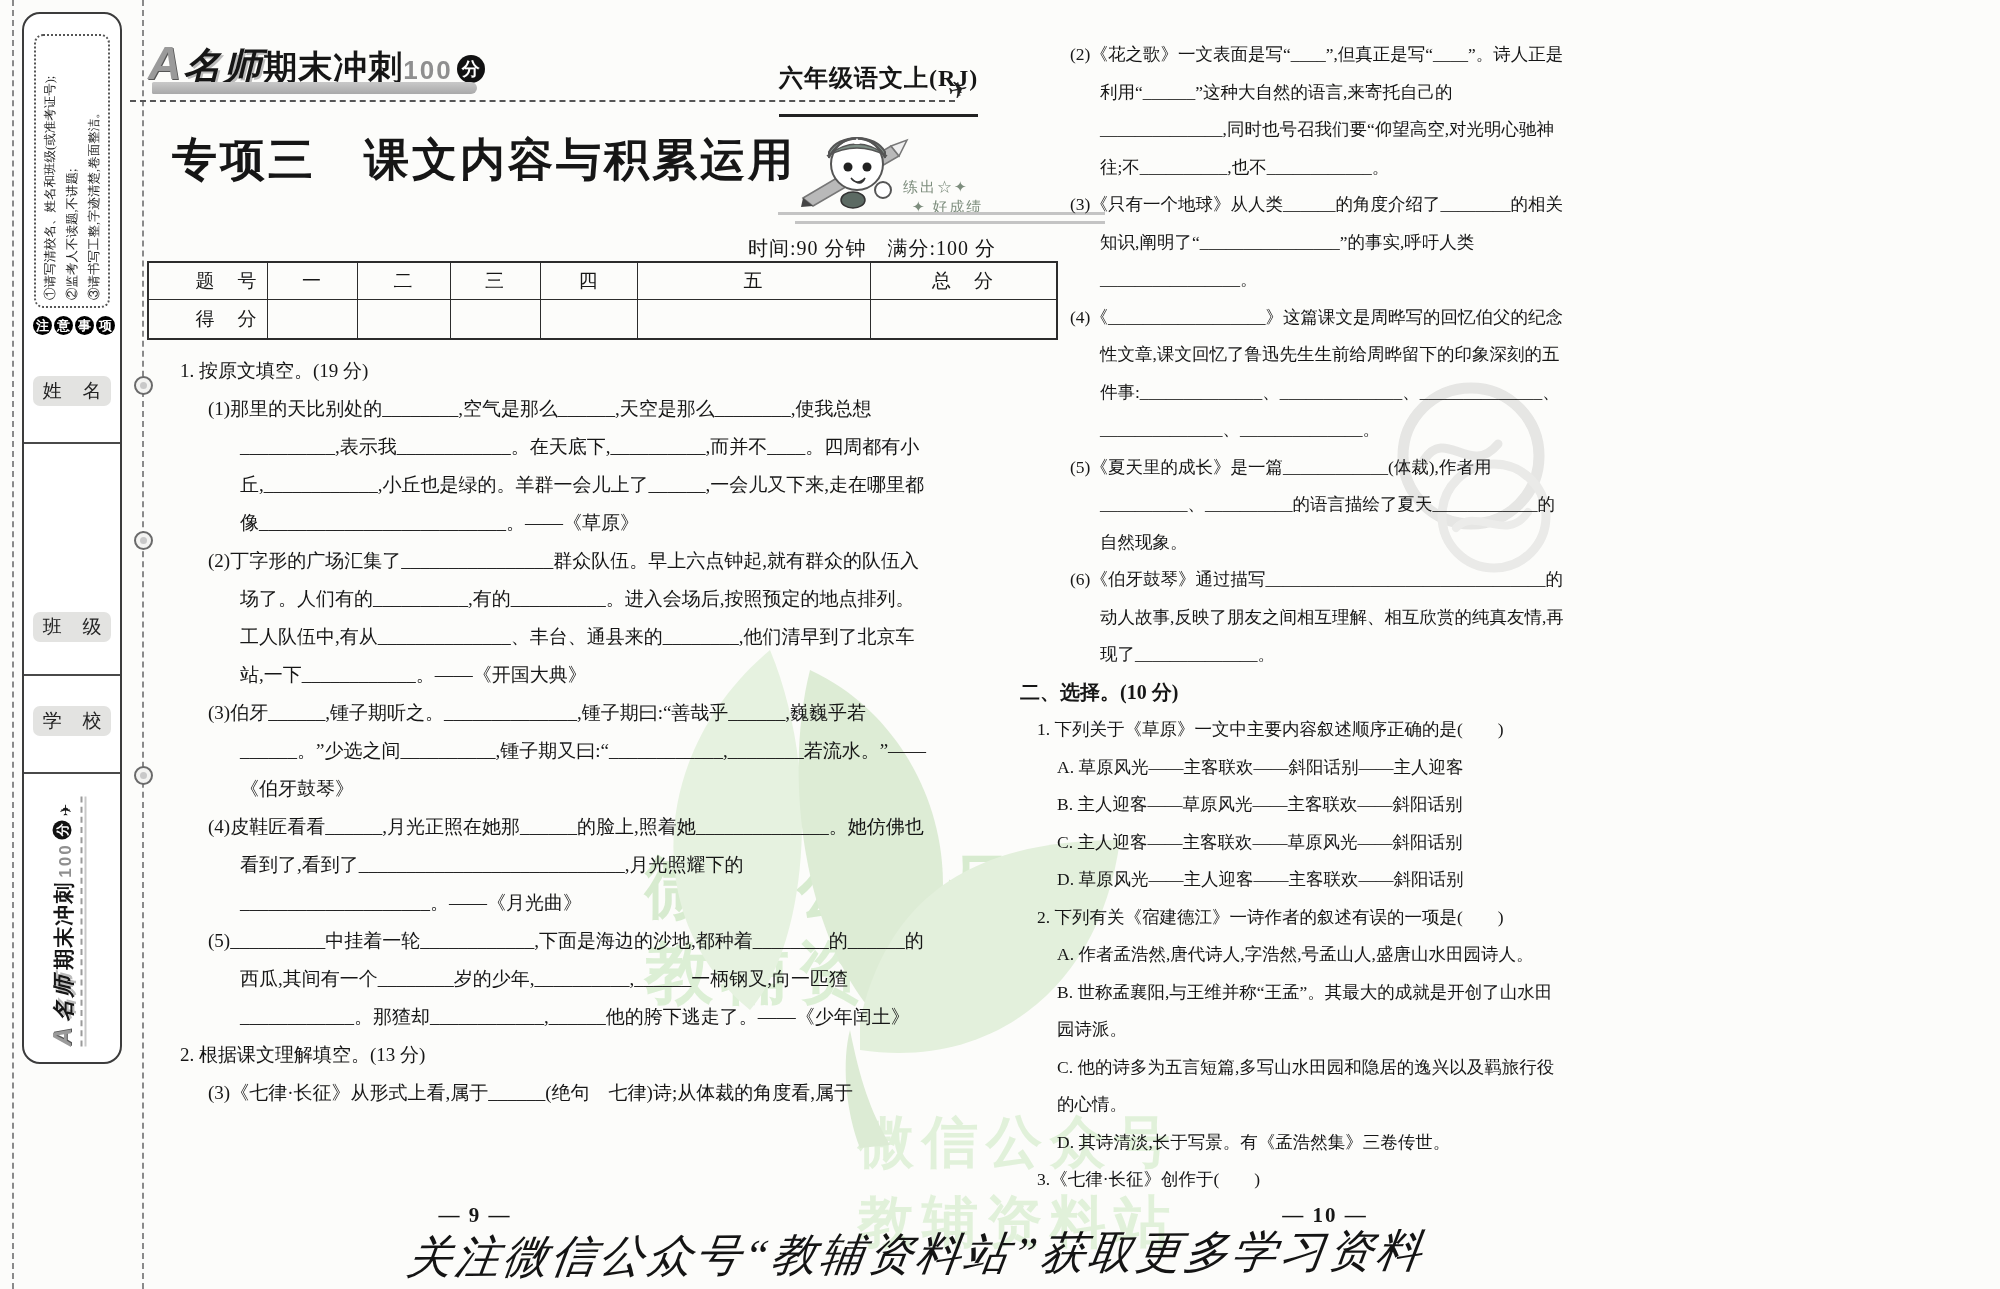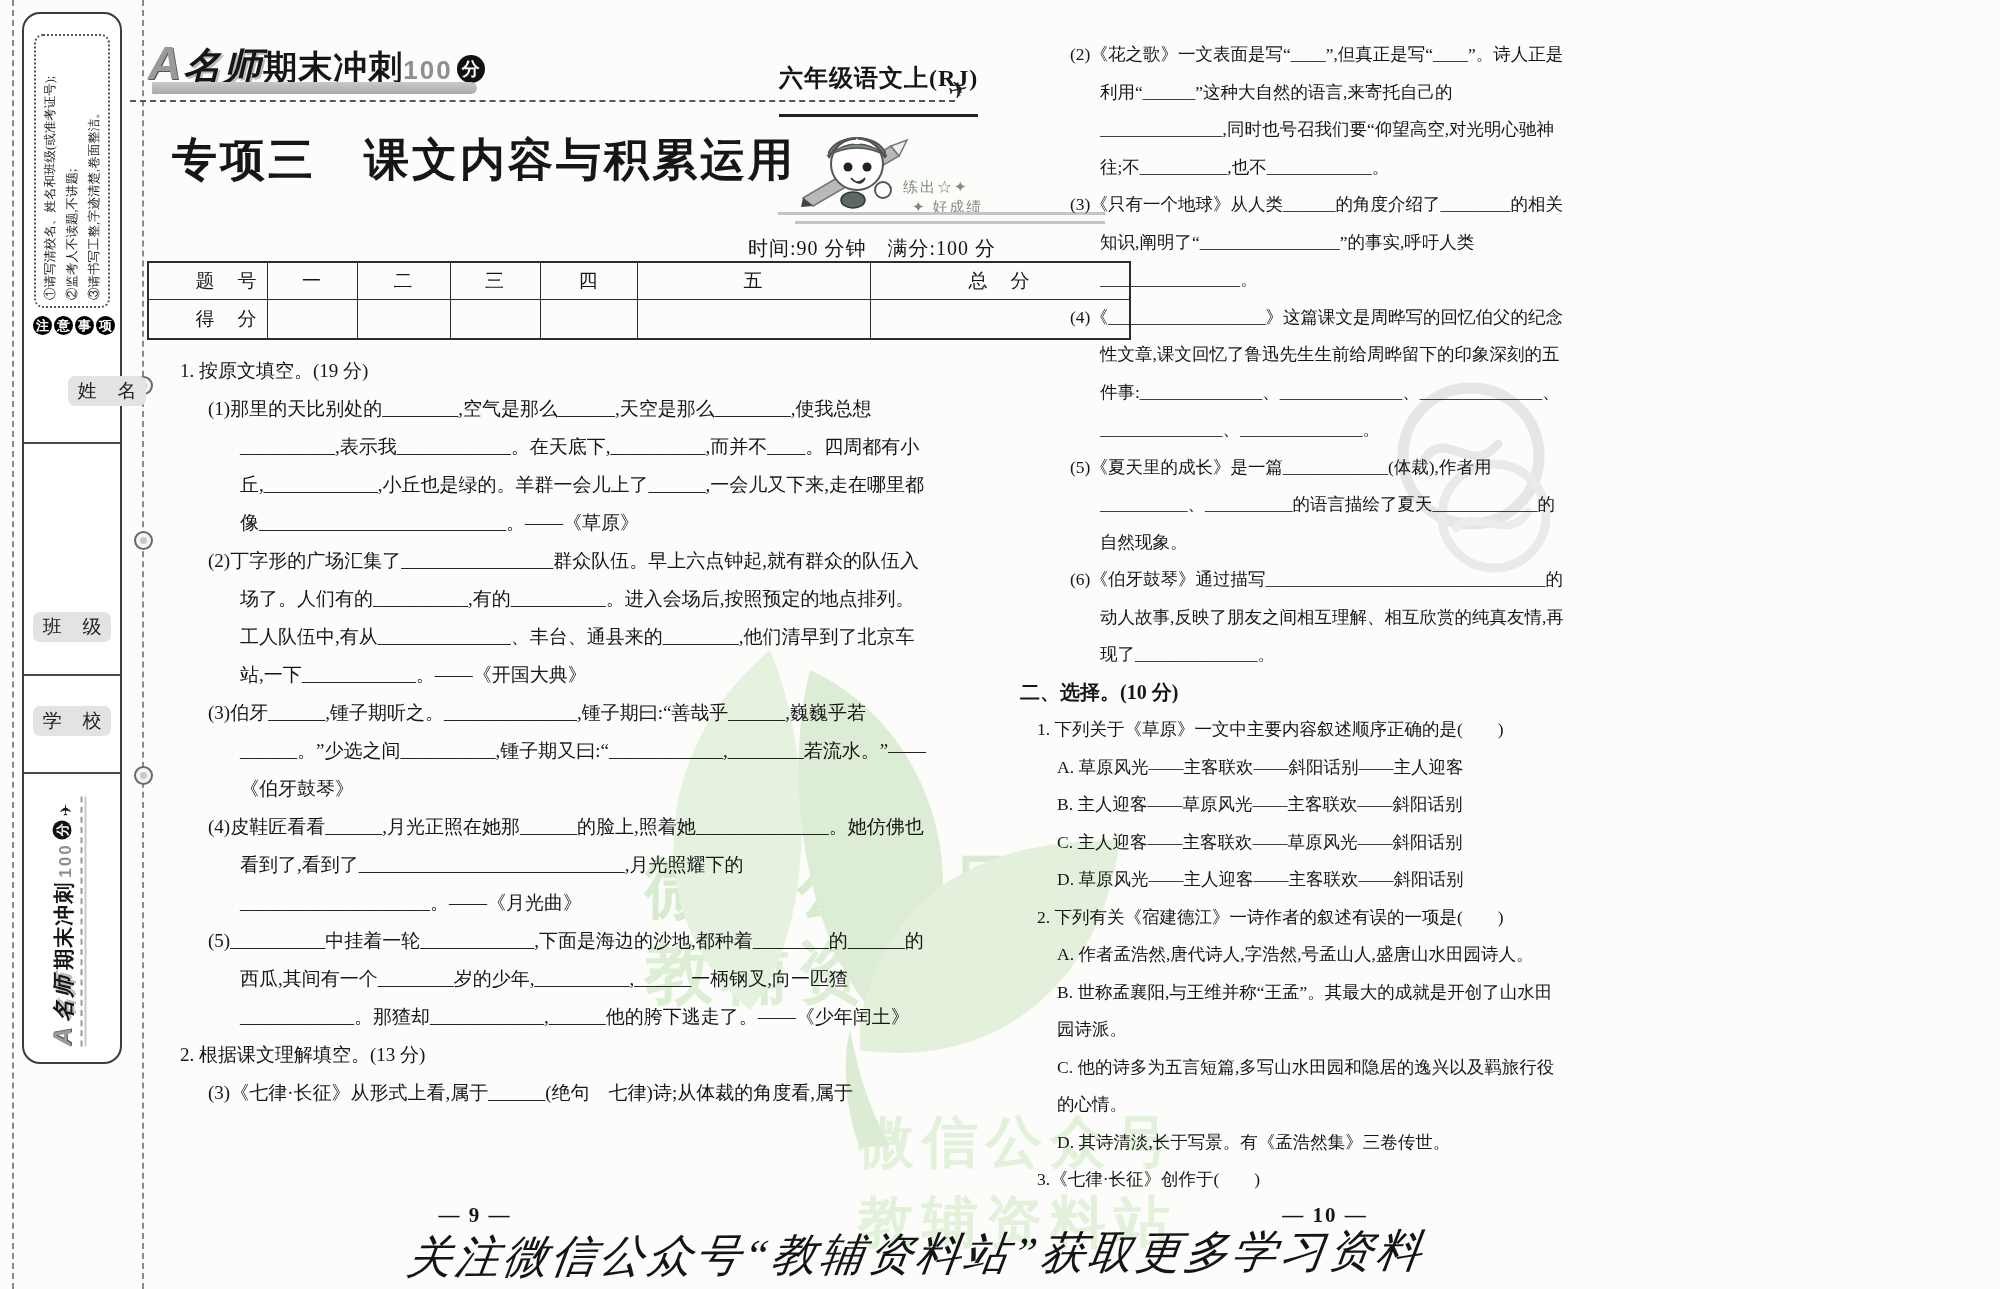--- a/index.html
+++ b/index.html
@@ -26,21 +26,21 @@
   .notice-rot { position:absolute; left:50%; top:50%; width:258px; height:66px;
     transform:translate(-50%,-50%) rotate(-90deg); font-size:12.5px; line-height:22px;
     color:#222; white-space:nowrap; }
   .badges { position:absolute; left:9px; top:302px; display:flex; gap:2px; }
   .badge { width:19px; height:19px; background:#000; color:#fff; border-radius:50%;
     font-size:13px; line-height:19px; text-align:center; font-weight:bold;
     font-family:"Liberation Sans", sans-serif; }
   .pill { position:absolute; left:9px; width:78px; height:30px; background:#e3e3e1;
     border-radius:7px; text-align:center; line-height:30px; font-size:19px; letter-spacing:8px;
     padding-left:8px; color:#222; }
-  .pill.f1 { top:362px;margin-left:35px; } .pill.f2 { top:598px; } .pill.f3 { top:692px; }
+  .pill.f1 { top:362px; } .pill.f2 { top:598px; } .pill.f3 { top:692px; }
   .side-sep { position:absolute; left:0; width:100%; border-top:2px solid #4a4a4a; }
   .sep1{ top:428px; } .sep2{ top:660px; } .sep3{ top:758px; }
   .side-logo { position:absolute; left:-75px; top:880px; width:250px; height:55px;
     transform:rotate(-90deg); white-space:nowrap; }
   .side-logo .dash { display:block; border-top:2px dashed #9a9a9a; margin-top:2px;
     box-shadow:0 4px 0 #c9c9c9; }
 
   
   .brand { position:absolute; left:148px; top:36px; white-space:nowrap; }
   .brand .a { font-family:"Liberation Sans", sans-serif; font-style:italic; font-weight:900;
@@ -70,21 +70,21 @@
   .time-score { position:absolute; left:748px; top:235px; font-size:20px; letter-spacing:1px; }
 
   
   .score-table { position:absolute; left:148px; top:262px; border-collapse:collapse; }
   .score-table td { border:1.8px solid #2c2c2c; text-align:center; font-size:19px;
     height:37px; letter-spacing:2px; }
   .score-table tr:last-child td { height:39px; }
   .score-table td.c0 { width:119px;padding-left:38px; } .score-table td.c1 { width:90px; }
   .score-table td.c2 { width:93px; } .score-table td.c3 { width:90px; }
   .score-table td.c4 { width:97px; } .score-table td.c5 { width:233px; }
-  .score-table td.c6 { width:259px;margin-top:7px; }
+  .score-table td.c6 { width:186px;margin-top:7px; }
   .score-table { outline:1.5px solid #2c2c2c; }
 
   
   .col { position:absolute; overflow-wrap:anywhere; }
   .col-left { left:140px; top:352px; width:792px; font-size:19px; line-height:38px; }
   .col-right { left:1020px; top:36px; width:545px; font-size:17.5px; line-height:37.5px; }
   .sec-title { font-weight:bold; font-size:20px; }
   .l-q { padding-left:40px; }
   .l-item { padding-left:100px; text-indent:-32px; }
   .r-cont { padding-left:53px; text-indent:13px; }

